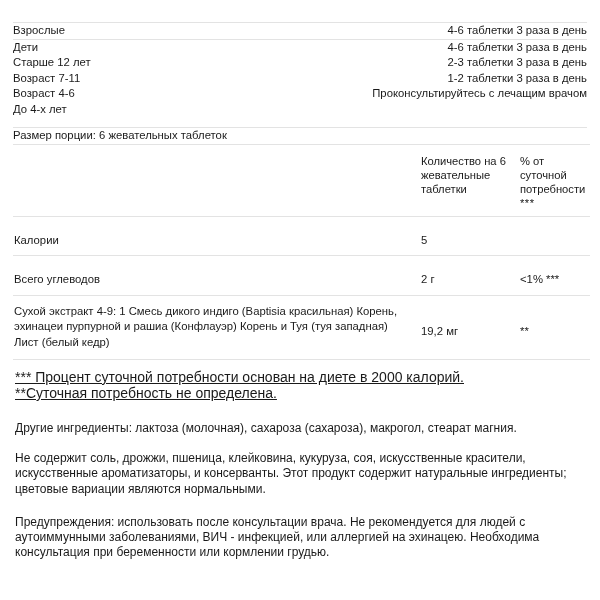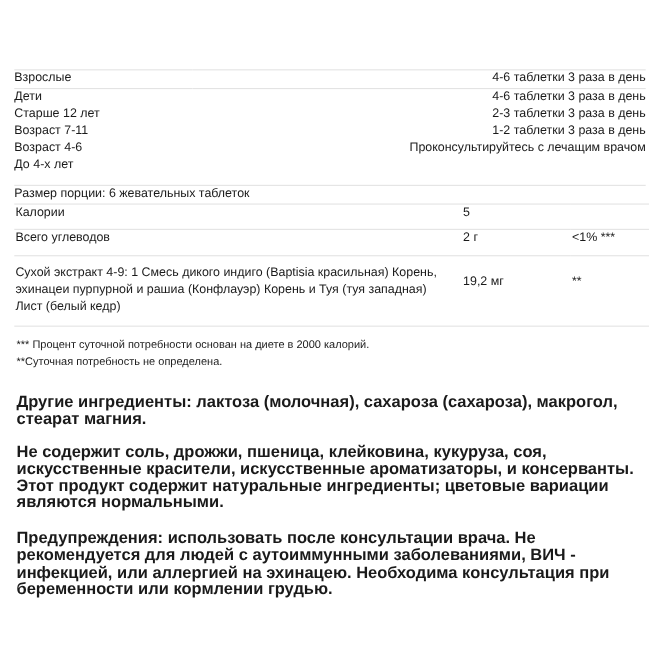--- a/index.html
+++ b/index.html
@@ -34,21 +34,21 @@
     vertical-align: top;
     line-height: 15.5px;
     color: #1a1a1a;
   }
 
   .row-line {
     border-top: 1px solid #e3e3e3;
   }
 
   
-  .dose-table { margin-top: 63px; }
+  .dose-table { margin-top: 22px; }
   .col-label  { width: 162px; }
   .col-value  { width: 412px; text-align: right; }
 
   .cell-pad   { padding: 6px 0 7px 1px; }
   .cell-pad-b { padding: 6px 0 8px 1px; }
 
   
   .serve-table { margin-top: 10px; }
   .serve-cell  { padding: 7px 0 8px 1px; }
 
@@ -60,45 +60,46 @@
 
   .facts-head td {
     padding: 9px 0 6px 1px;
     line-height: 14px;
   }
   .facts-head .hd-amt,
   .facts-head .hd-dv {
     font-size: 11.2px;
   }
   .facts-row td {
-    padding: 0 0 7px 1px;
+    padding: 16px 0 7px 1px;
   }
   .facts-row.tall td {
     padding: 8px 0 9px 1px;
   }
   .facts-row.tall .fc-amt,
   .facts-row.tall .fc-dv {
-    padding-top: 16px;
+    padding-top: 28px;
   }
   .stars {
     letter-spacing: 0.5px;
   }
 
   
   .footnotes {
-    font-size: 10px;
+    font-size: 14px;
     line-height: 16px;
     padding: 9px 0 0 2px;
+    text-decoration: underline;
   }
   .footnotes div { white-space: nowrap; }
 
   
   .bold-block {
-    font-weight: bold;
-    font-size: 15px;
+    font-weight: normal;
+    font-size: 12px;
     line-height: 15.2px;
     padding-left: 2px;
   }
   .bold-block.p1 { padding-top: 20px; }
   .bold-block.p2 { padding-top: 15px; width: 566px; }
   .bold-block.p3 { padding-top: 18px; width: 566px; }
 </style>
 </head>
 <body>
 
@@ -132,20 +133,34 @@
   <table class="sf-table serve-table">
     <tbody>
       <tr class="row-line">
         <td class="serve-cell">Размер порции: 6 жевательных таблеток</td>
       </tr>
     </tbody>
   </table>
 
   <table class="sf-table facts-table">
     <tbody>
+      <tr class="row-line facts-head">
+        <td class="fc-name"></td>
+        <td class="fc-amt hd-amt">
+          <div>Количество на 6</div>
+          <div>жевательные</div>
+          <div>таблетки</div>
+        </td>
+        <td class="fc-dv hd-dv">
+          <div>% от</div>
+          <div>суточной</div>
+          <div>потребности</div>
+          <div class="stars">***</div>
+        </td>
+      </tr>
 
       <tr class="row-line facts-row">
         <td class="fc-name">Калории</td>
         <td class="fc-amt">5</td>
         <td class="fc-dv"></td>
       </tr>
 
       <tr class="row-line facts-row">
         <td class="fc-name">Всего углеводов</td>
         <td class="fc-amt">2 г</td>

